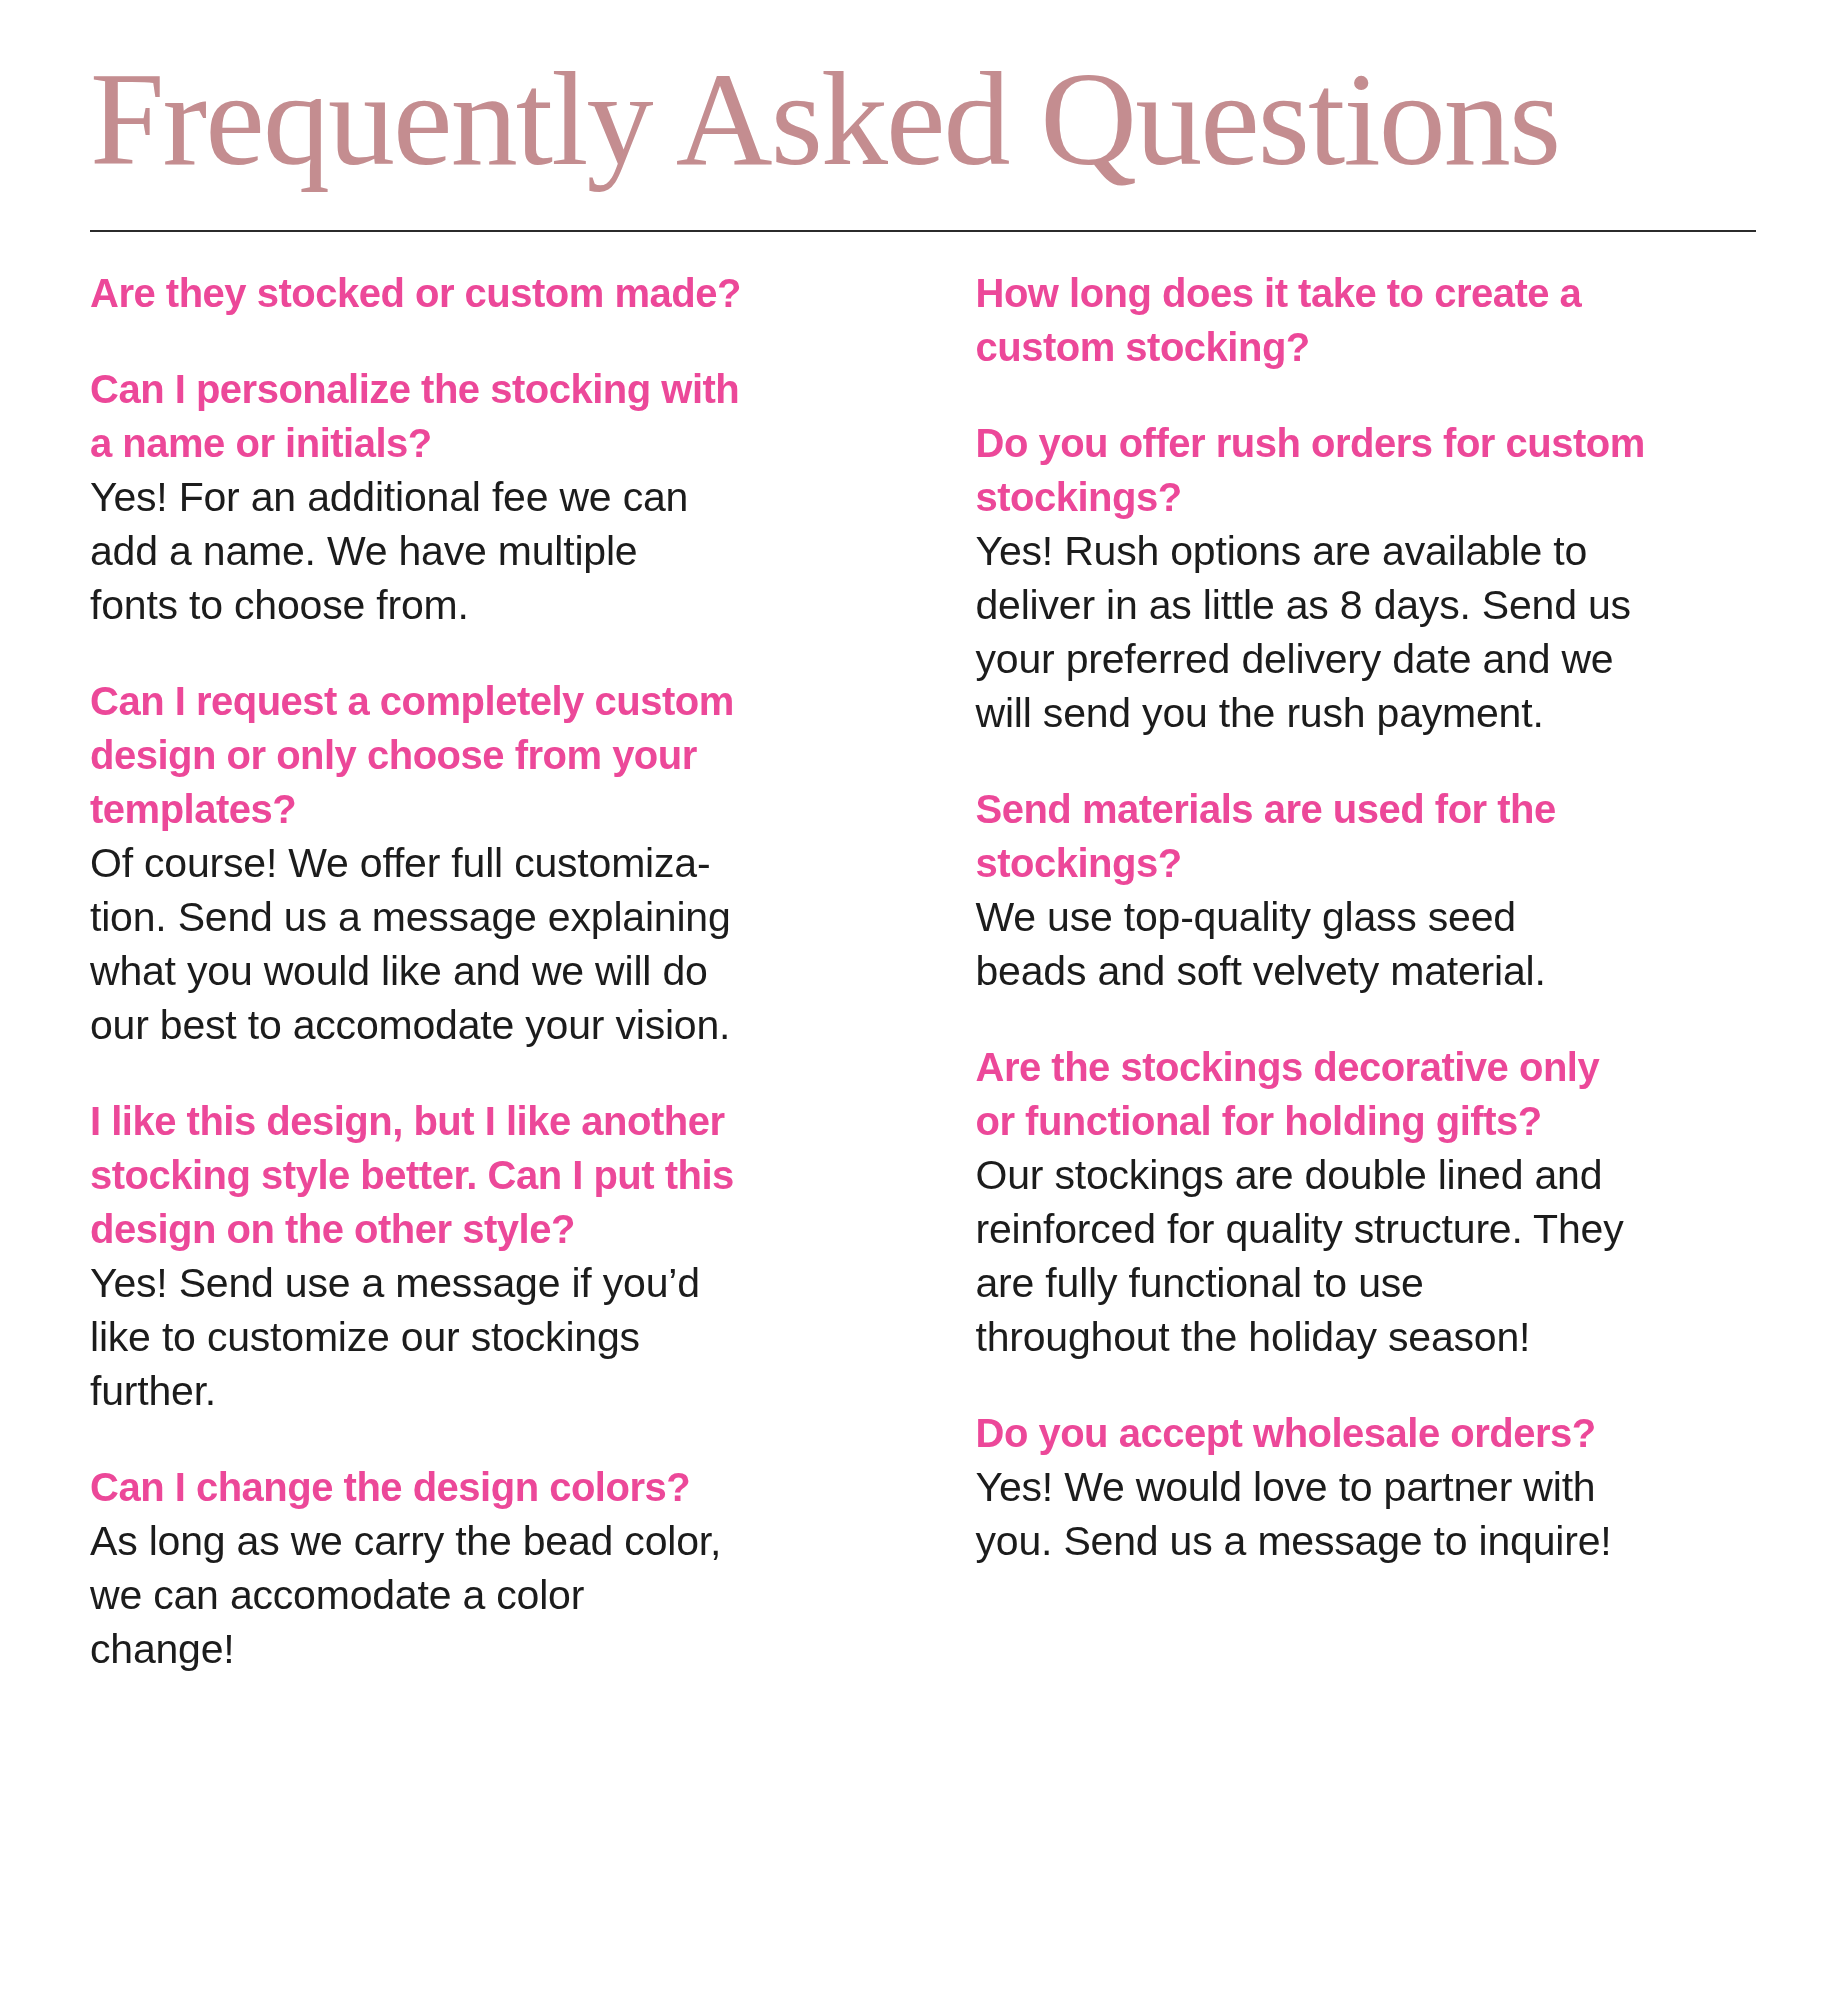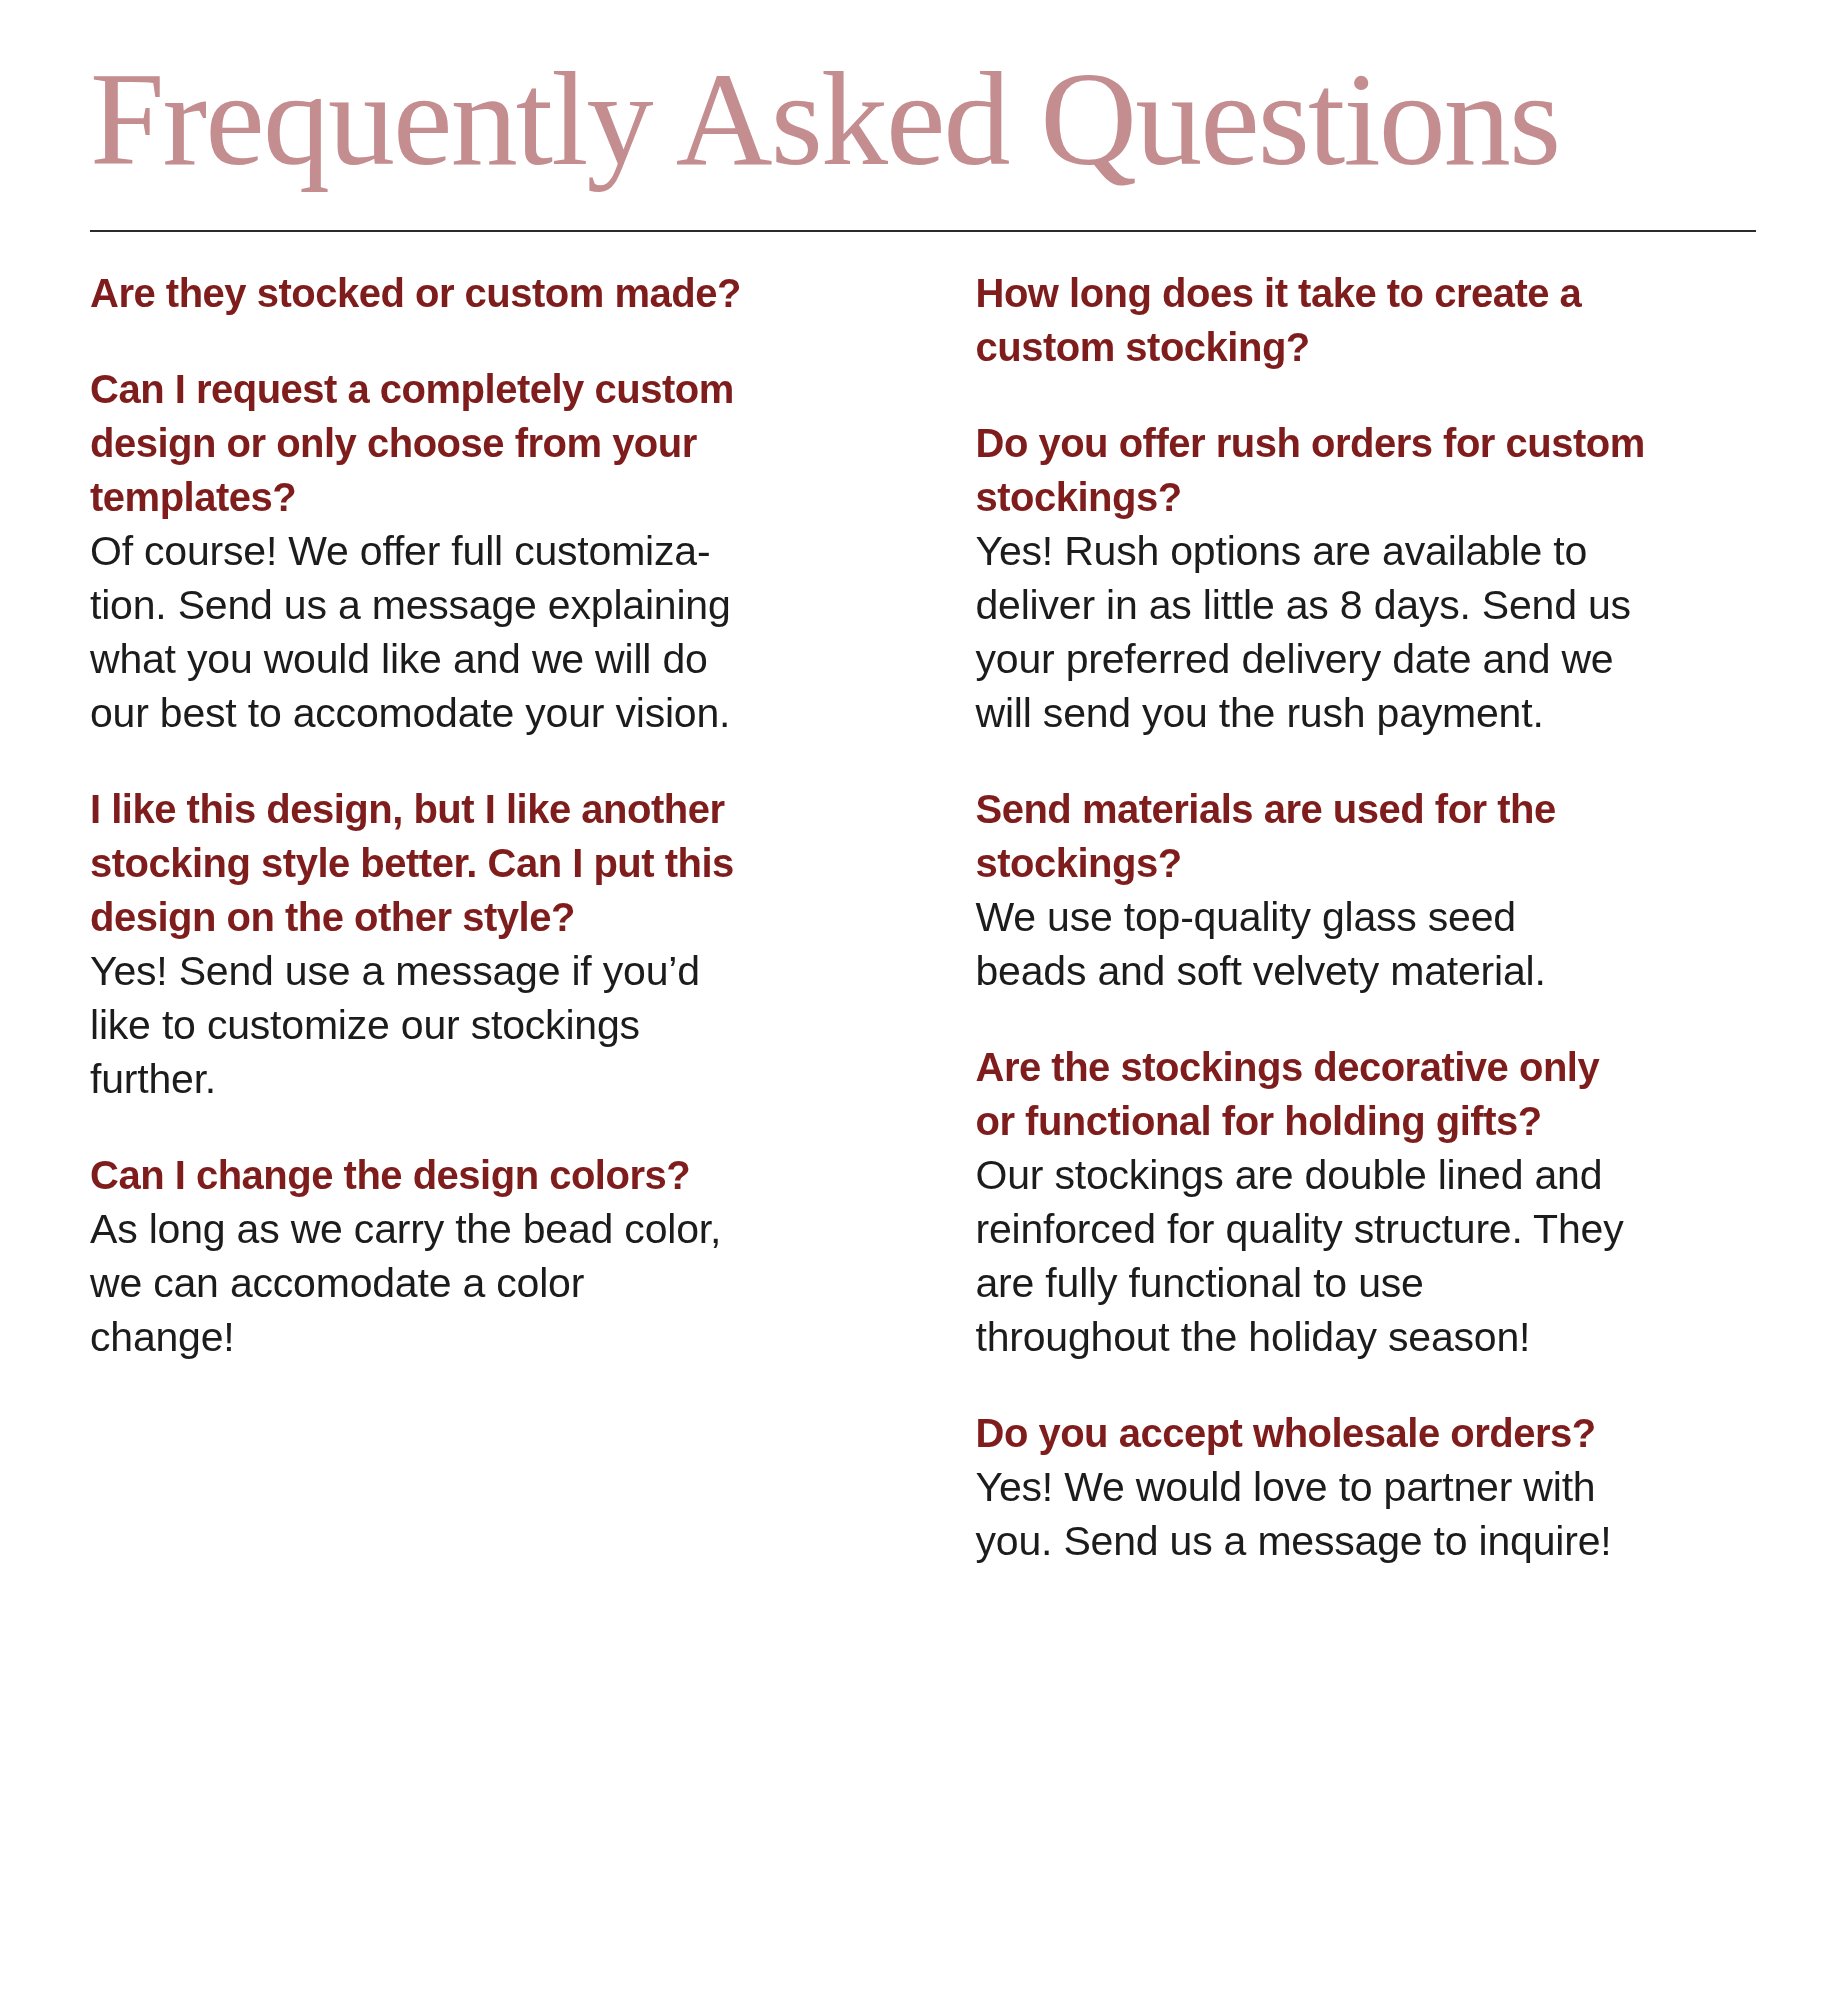--- a/index.html
+++ b/index.html
@@ -45,21 +45,21 @@
     min-width: 0;
   }
   .qa-block {
     margin-bottom: 42px;
   }
   .question {
     font-size: 40px;
     font-weight: bold;
     line-height: 54px;
     letter-spacing: -0.5px;
-    color: #7f1d1d;
+    color: #ec4899;
     white-space: pre-line;
     margin: 0;
   }
   .answer {
     font-size: 41px;
     font-weight: normal;
     line-height: 54px;
     letter-spacing: -0.2px;
     color: #1c1c1c;
     white-space: pre-line;
@@ -73,20 +73,27 @@
 
   <h1 class="page-title">Frequently Asked Questions</h1>
 
   <hr class="title-divider">
 
   <div class="columns">
 
     <div class="column">
       <div class="qa-block">
         <p class="question">Are they stocked or custom made?</p>
+      </div>
+      <div class="qa-block">
+        <p class="question">Can I personalize the stocking with
+a name or initials?</p>
+        <p class="answer">Yes! For an additional fee we can
+add a name. We have multiple
+fonts to choose from.</p>
       </div>
       <div class="qa-block">
         <p class="question">Can I request a completely custom
 design or only choose from your
 templates?</p>
         <p class="answer">Of course! We offer full customiza-
 tion. Send us a message explaining
 what you would like and we will do
 our best to accomodate your vision.</p>
       </div>

